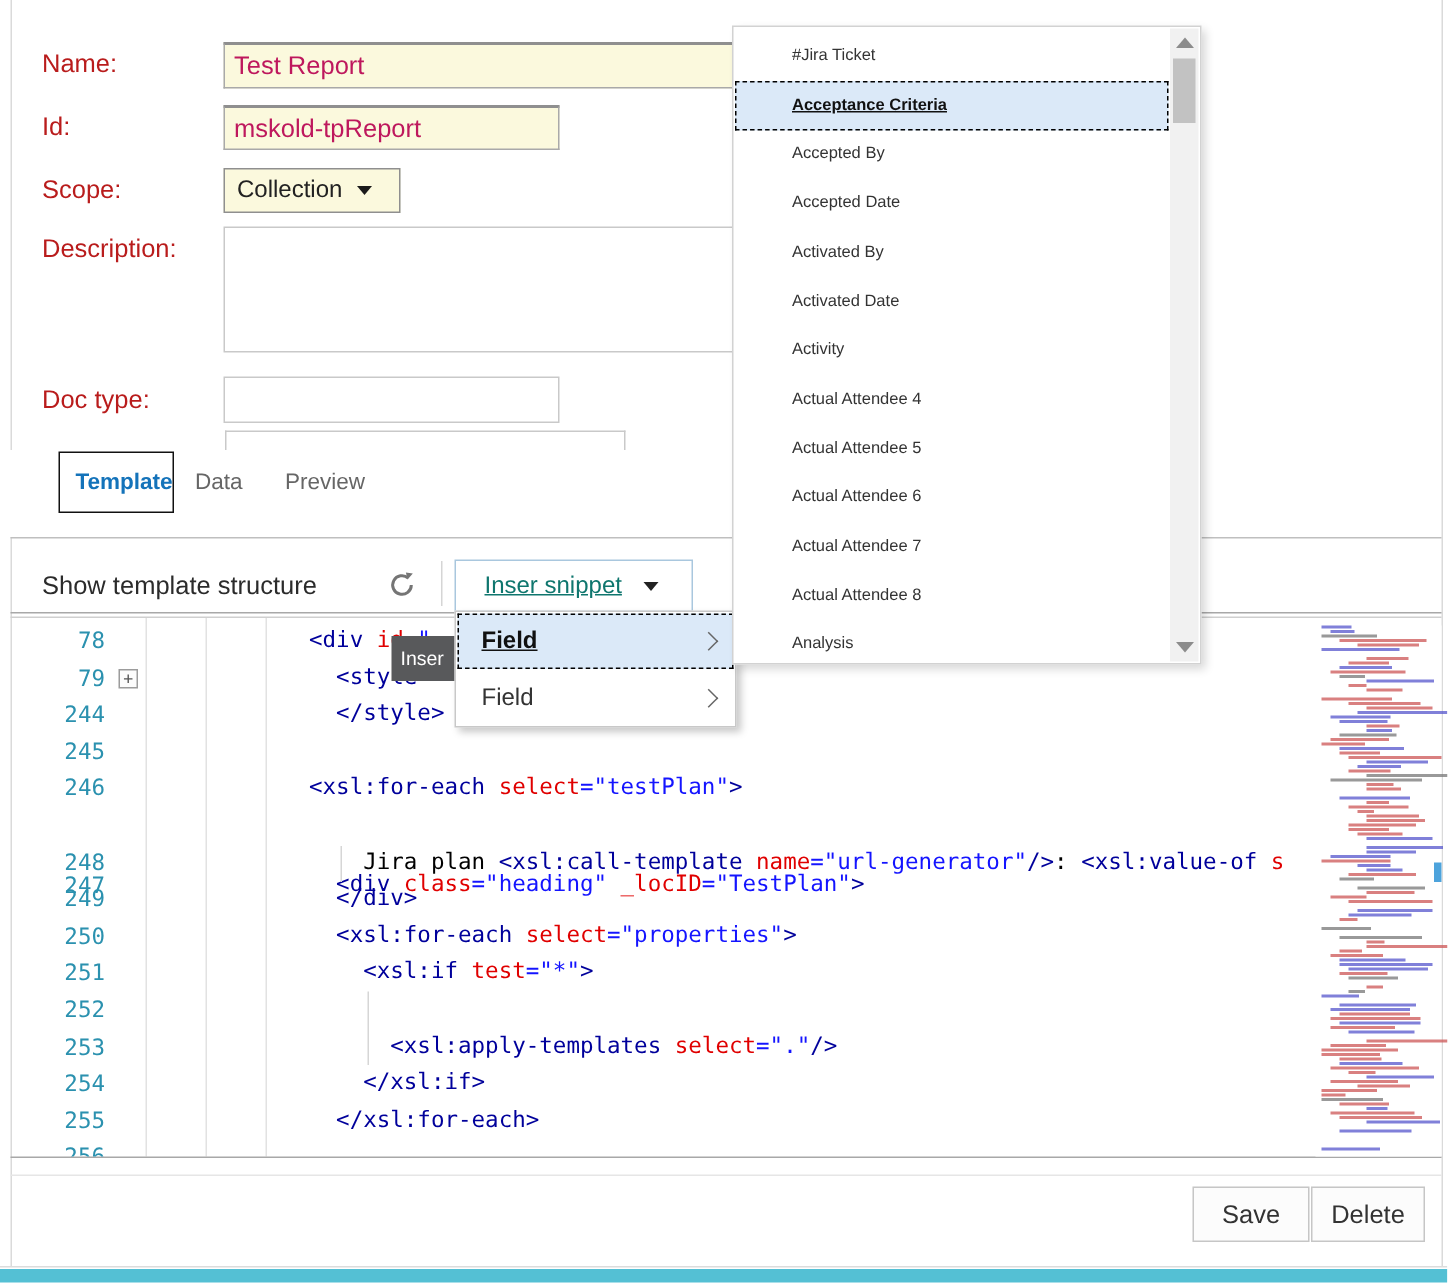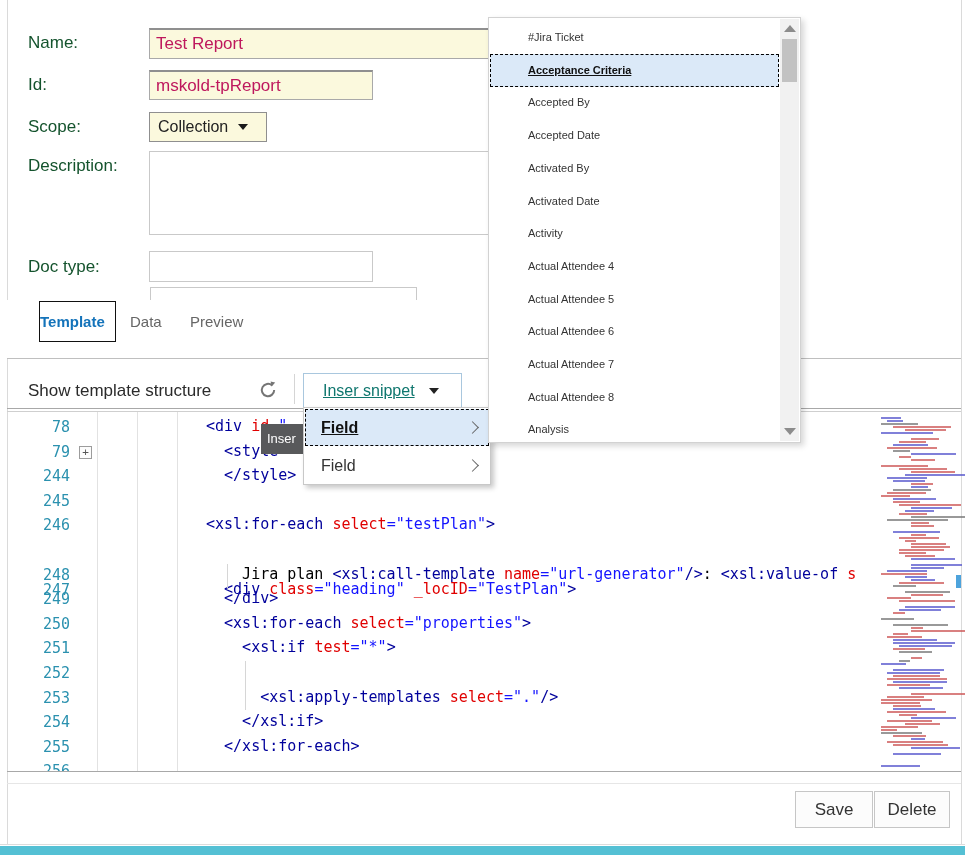--- a/index.html
+++ b/index.html
@@ -3,35 +3,35 @@
 <meta charset="utf-8">
 <style>
   html,body{margin:0;padding:0;background:#fff;}
   #page{position:relative;width:965px;height:857px;background:#fff;overflow:hidden;
         font-family:"Liberation Sans",sans-serif;color:#2b2b2b;}
   .abs{position:absolute;}
   .vline{position:absolute;width:1px;background:#dadada;}
   .hline{position:absolute;height:1px;background:#bfbfbf;}
 
   
-  .flabel{position:absolute;left:28px;font-size:17px;color:#14532d;white-space:nowrap;}
+  .flabel{position:absolute;left:28px;font-size:17px;color:#b91c1c;white-space:nowrap;}
   .yellow-input{position:absolute;box-sizing:border-box;background:var(--autofill,#fbf9dd);
         border:1px solid #a9a9a9;border-top:2px solid #8f8f8f;font-family:"Liberation Sans",sans-serif;
         font-size:17px;color:#be185d;padding:0 6px;outline:none;}
   .plain-input{position:absolute;box-sizing:border-box;background:#fff;border:1px solid #c9c9c9;
         font-family:"Liberation Sans",sans-serif;font-size:16px;padding:0 6px;outline:none;resize:none;}
   .select-box{position:absolute;box-sizing:border-box;background:var(--autofill,#fbf9dd);
         border:1px solid #8f8f8f;font-size:16px;color:#222;display:flex;align-items:center;
         padding:0 8px;cursor:default;}
   .select-caret{width:0;height:0;border-left:5px solid transparent;border-right:5px solid transparent;
         border-top:6px solid #1a1a1a;margin-left:10px;}
 
   
   .tab-active-box{position:absolute;left:39px;top:301px;width:75px;height:39px;border:1px solid #111;
-        display:flex;align-items:center;justify-content:flex-start;}
+        display:flex;align-items:center;justify-content:flex-end;}
   .tab-active-label{font-size:15px;font-weight:bold;color:var(--accent,#1473ba);}
   .tab{position:absolute;top:313px;font-size:15px;color:#666;cursor:default;}
 
   
   .tb-text{position:absolute;left:28px;top:381px;font-size:17px;color:#2b2b2b;}
   .tb-sep{position:absolute;left:294px;top:374px;width:1px;height:30px;background:#d5d5d5;}
   .snippet-box{position:absolute;left:303px;top:373px;width:159px;height:35px;box-sizing:border-box;
         border:1px solid #a9c7de;display:flex;align-items:center;padding:0 10px 0 19px;cursor:pointer;}
   .snippet-label{font-size:16px;color:#0f766e;text-decoration:underline;}
   .snippet-caret{width:0;height:0;border-left:5px solid transparent;border-right:5px solid transparent;

